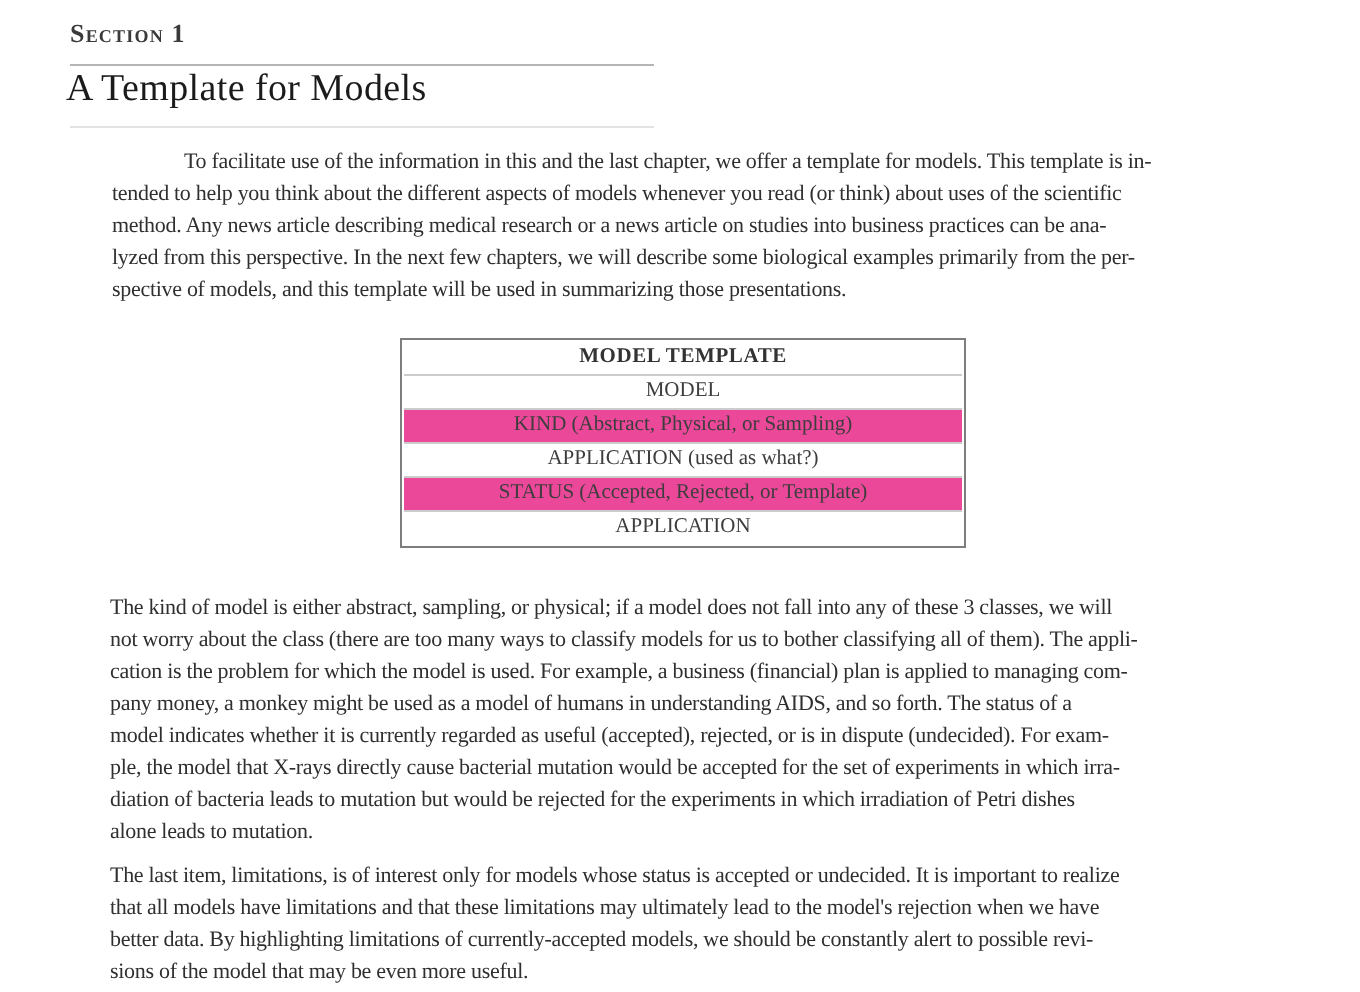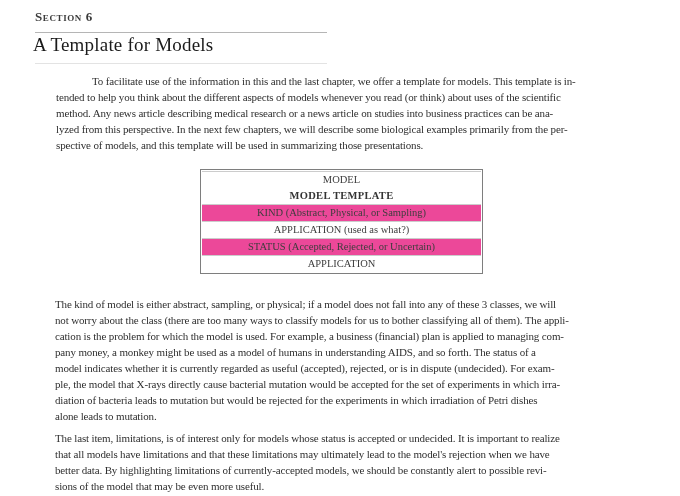--- a/index.html
+++ b/index.html
@@ -63,37 +63,37 @@
 
   
   .page-number {
     position: absolute; left: 644px; top: 466px;
     font-size: 10px; color: #575757; margin-left: 37px;
   }
 </style>
 </head>
 <body>
 
-<div class="section-label">Section 6</div>
+<div class="section-label">Section 1</div>
 <div class="rule-section"></div>
 <h1 class="page-title">A Template for Models</h1>
 <div class="rule-title"></div>
 
 <p class="para para-intro">To facilitate use of the information in this and the last chapter, we offer a template for models. This template is in-
 tended to help you think about the different aspects of models whenever you read (or think) about uses of the scientific
 method. Any news article describing medical research or a news article on studies into business practices can be ana-
 lyzed from this perspective. In the next few chapters, we will describe some biological examples primarily from the per-
 spective of models, and this template will be used in summarizing those presentations.</p>
 
 <div class="mtable">
+  <div class="trow thead first">MODEL TEMPLATE</div>
   <div class="trow">MODEL</div>
-  <div class="trow thead first">MODEL TEMPLATE</div>
   <div class="trow alt">KIND (Abstract, Physical, or Sampling)</div>
   <div class="trow">APPLICATION (used as what?)</div>
-  <div class="trow alt">STATUS (Accepted, Rejected, or Uncertain)</div>
+  <div class="trow alt">STATUS (Accepted, Rejected, or Template)</div>
   <div class="trow">APPLICATION</div>
 </div>
 
 <p class="para para-kind">The kind of model is either abstract, sampling, or physical; if a model does not fall into any of these 3 classes, we will
 not worry about the class (there are too many ways to classify models for us to bother classifying all of them). The appli-
 cation is the problem for which the model is used. For example, a business (financial) plan is applied to managing com-
 pany money, a monkey might be used as a model of humans in understanding AIDS, and so forth. The status of a
 model indicates whether it is currently regarded as useful (accepted), rejected, or is in dispute (undecided). For exam-
 ple, the model that X-rays directly cause bacterial mutation would be accepted for the set of experiments in which irra-
 diation of bacteria leads to mutation but would be rejected for the experiments in which irradiation of Petri dishes

